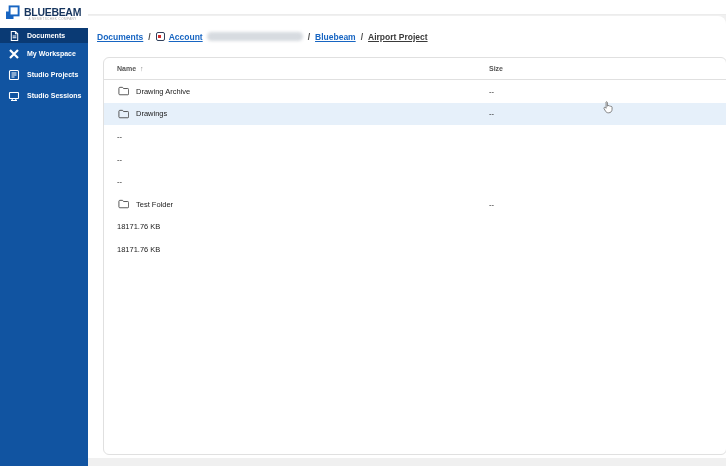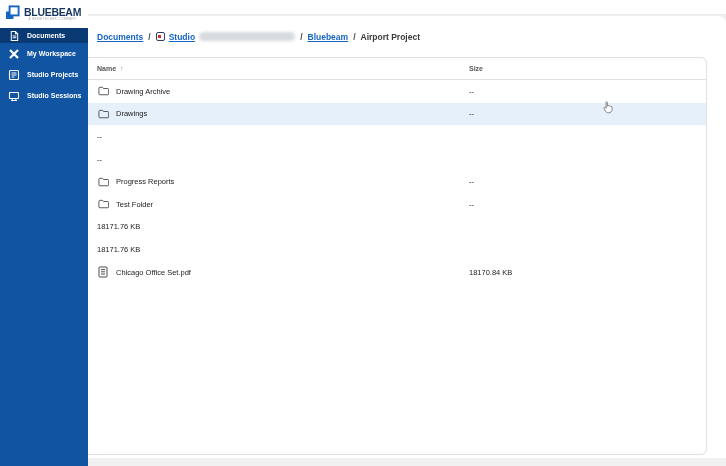--- a/index.html
+++ b/index.html
@@ -28,29 +28,29 @@
     padding-left:8px; color:#fff; font-size:7px; font-weight:700; cursor:pointer; }
   .nav-item.selected { height:15px; background:#0a3a74; }
   .nav-icon { width:12px; height:12px; display:flex; align-items:center; justify-content:center; flex:0 0 12px; }
   .nav-icon svg { display:block; }
 
   
   .breadcrumb { position:absolute; left:97px; top:30px; height:13px;
     display:flex; align-items:center; gap:5px; font-size:8.5px; font-weight:700; z-index:2; }
   .bc-link { color:#1765c2; text-decoration:underline; cursor:pointer; display:flex; align-items:center; gap:4px; }
   .bc-sep { color:#4a4a4a; }
-  .bc-current { color:#3a3a3a; }
+  .bc-current { color:#3a3a3a;text-decoration:underline; }
   .bc-conn-icon { width:9px; height:9px; border:1.5px solid #31415c; border-radius:2px;
     background:#fff; position:relative; display:inline-block; }
   .bc-conn-icon::after { content:""; position:absolute; left:1px; top:2px; width:3px; height:3px; background:#d22c2c; }
   .bc-blur { display:inline-block; width:96px; height:9px; background:#d7dbe0;
     border-radius:5px; filter:blur(1.6px); }
 
   
-  .table-card { position:absolute; left:83px; top:57px; width:624px; height:398px;
+  .table-card { position:absolute; left:103px; top:57px; width:624px; height:398px;
     border:1px solid #e0e0e0; border-radius:6px; background:#fff; overflow:hidden; z-index:1; }
   .thead { height:22px; display:flex; align-items:center; padding-left:13px;
     border-bottom:1px solid #e0e0e0; font-size:7px; font-weight:700; color:#555; }
   .hcell-name { width:372px; display:flex; align-items:center; gap:4px; cursor:pointer; }
   .hcell-size { flex:1; cursor:pointer; }
   .sort-arrow { font-size:7px; color:#888; }
   .trow { height:22.6px; display:flex; align-items:center; padding-left:13px;
     font-size:7.5px; color:#222; cursor:pointer; }
   .trow.highlighted { background:#e6f0fa; }
   .cell-name { width:372px; display:flex; align-items:center; gap:7px; }
@@ -120,21 +120,21 @@
     </div>
 </div>
 
 <div class="breadcrumb">
     <span class="bc-link">
       <span>Documents</span>
     </span>
     <span class="bc-sep">/</span>
     <span class="bc-link">
       <span class="bc-conn-icon"></span>
-      <span>Studio</span>
+      <span>Account</span>
       <span class="bc-blur"></span>
     </span>
     <span class="bc-sep">/</span>
     <span class="bc-link">
       <span>Bluebeam</span>
     </span>
     <span class="bc-sep">/</span>
     <span class="bc-current"><span>Airport Project</span></span>
   </div>
 
@@ -171,59 +171,39 @@
         </div>
         <div class="cell-size">--</div>
       </div>
       <div class="trow">
         <div class="cell-size">--</div>
       </div>
       <div class="trow">
         <div class="cell-size">--</div>
       </div>
       <div class="trow">
-        <div class="cell-name">
-          <span class="row-icon">
-            <svg width="11" height="10" viewBox="0 0 12 10">
-              <path d="M1 2c0-.5.4-1 1-1h3l1 1.3h4.7c.5 0 .9.4.9 1v4.9c0 .5-.4.9-.9.9H2c-.6 0-1-.4-1-1z" fill="none" stroke="#4a4a4a" stroke-width="1"></path>
-            </svg>
-          </span>
-          <span>Progress Reports</span>
-        </div>
         <div class="cell-size">--</div>
       </div>
       <div class="trow">
         <div class="cell-name">
           <span class="row-icon">
             <svg width="11" height="10" viewBox="0 0 12 10">
               <path d="M1 2c0-.5.4-1 1-1h3l1 1.3h4.7c.5 0 .9.4.9 1v4.9c0 .5-.4.9-.9.9H2c-.6 0-1-.4-1-1z" fill="none" stroke="#4a4a4a" stroke-width="1"></path>
             </svg>
           </span>
           <span>Test Folder</span>
         </div>
         <div class="cell-size">--</div>
       </div>
       <div class="trow">
         <div class="cell-size">18171.76 KB</div>
       </div>
       <div class="trow">
         <div class="cell-size">18171.76 KB</div>
       </div>
-      <div class="trow">
-        <div class="cell-name">
-          <span class="row-icon">
-            <svg width="10" height="12" viewBox="0 0 10 12">
-              <rect x="1" y="1" width="8" height="10" rx="0.8" fill="none" stroke="#4a4a4a" stroke-width="1"></rect>
-              <path d="M3 3.6h4M3 5.8h4M3 8h4" fill="none" stroke="#4a4a4a" stroke-width="1"></path>
-            </svg>
-          </span>
-          <span>Chicago Office Set.pdf</span>
-        </div>
-        <div class="cell-size">18170.84 KB</div>
-      </div>
     </div>
 </div>
 
 <div class="cursor">
   <svg width="12" height="13" viewBox="0 0 24 26">
     <path d="M9 1.5c1 0 1.8.8 1.8 1.8v7h.6c.2-.7.9-1.2 1.7-1.2.7 0 1.3.4 1.6 1 .3-.3.7-.4 1.2-.4.8 0 1.5.5 1.7 1.2.2-.1.5-.1.7-.1 1 0 1.8.8 1.8 1.8v4c0 4-2.7 7-6.5 7h-1c-2.3 0-4.4-1.2-5.5-3.2l-3-5.2c-.5-.8-.2-1.9.6-2.4.7-.4 1.6-.3 2.2.3l1.3 1.4V3.3C7.2 2.3 8 1.5 9 1.5z" fill="#ffffff" stroke="#666666" stroke-width="1.6"></path>
   </svg>
 </div>
 
 </body></html>

